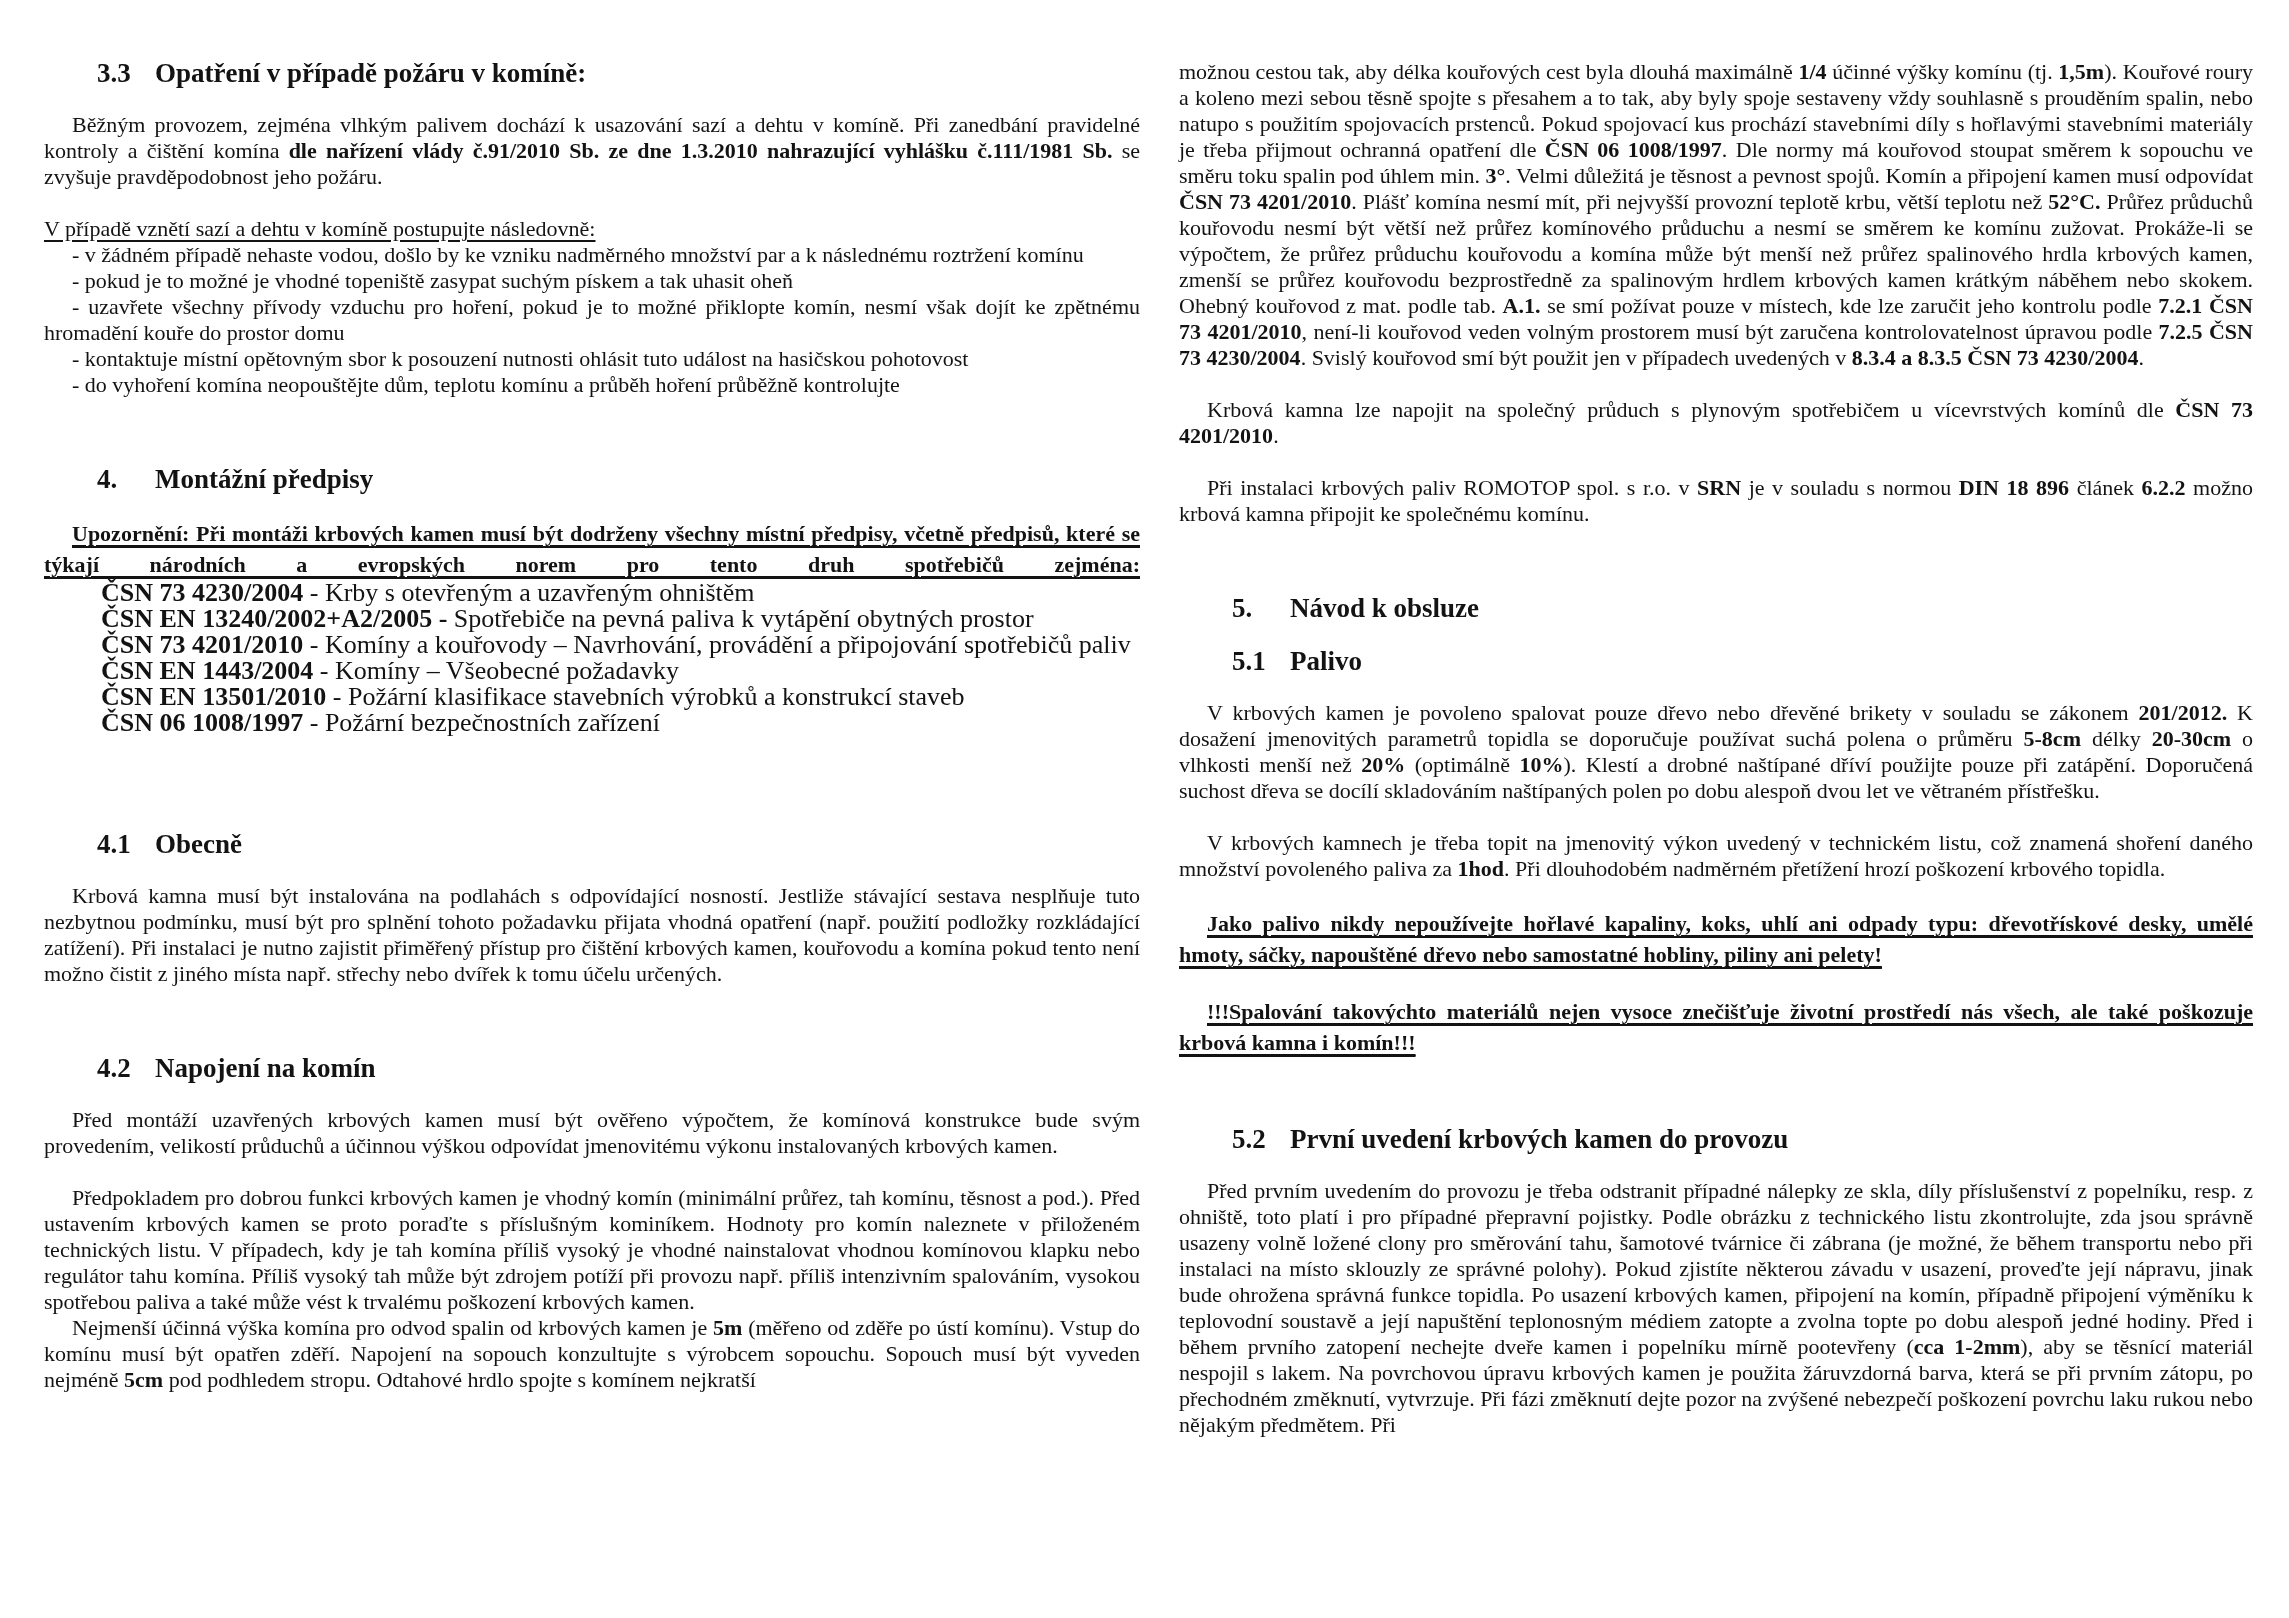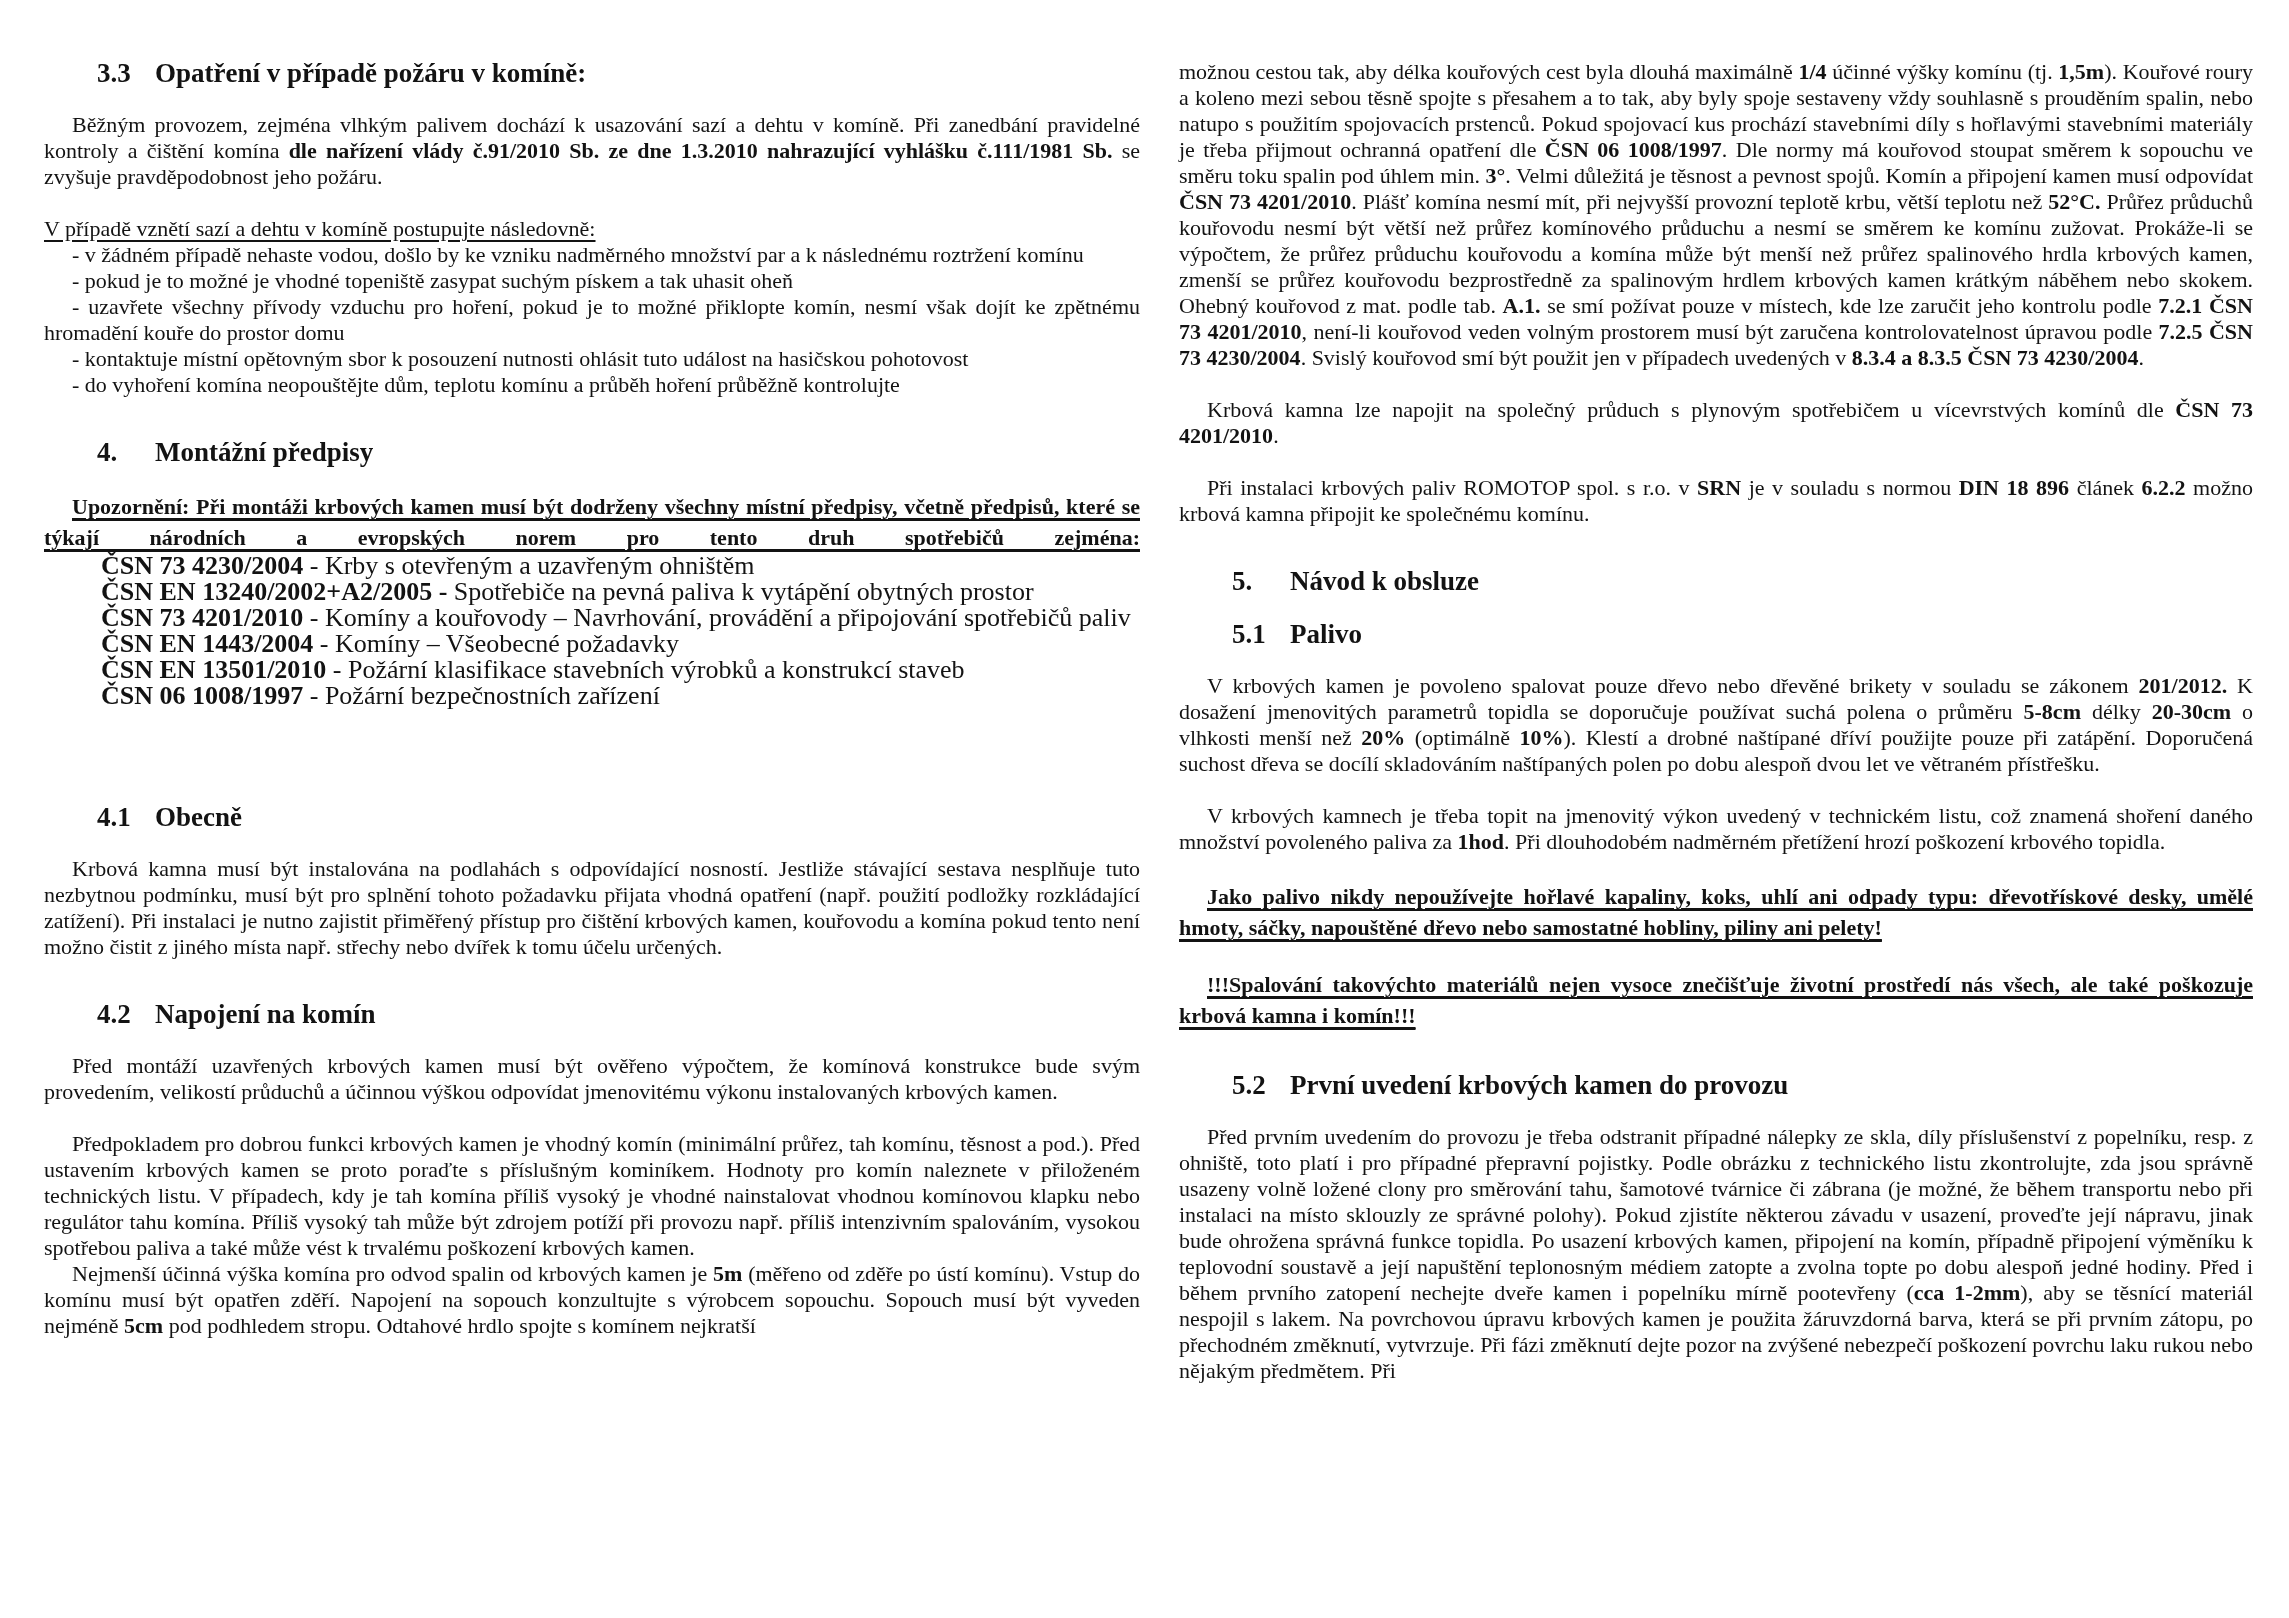--- a/index.html
+++ b/index.html
@@ -19,21 +19,21 @@
   .sec .num{display:inline-block;min-width:58px}
   .u-head{text-decoration:underline;text-underline-offset:3.7px;text-decoration-thickness:1.8px}
   .warn{font-weight:700;text-decoration:underline;line-height:31px;text-underline-offset:4.6px;text-decoration-thickness:2.3px}
   .fill{text-align-last:justify}
   .norms{padding-left:57px}
   .norm{font-size:26px;line-height:26px;white-space:nowrap;text-align:left}
   .norm .code{font-weight:700}
   .b{font-weight:700}
   .u{text-decoration:underline;text-underline-offset:3.7px;text-decoration-thickness:1.8px}
   .mt1{margin-top:26px}
-  .mt2{margin-top:40px}
+  .mt2{margin-top:67px}
   .mt3{margin-top:94px}
 </style>
 </head>
 <body>
 
 <div class="page">
 
   <div class="col col-left">
 
     <h2 class="sec"><span class="num">3.3</span><span>Opatření v případě požáru v komíně:</span></h2>

